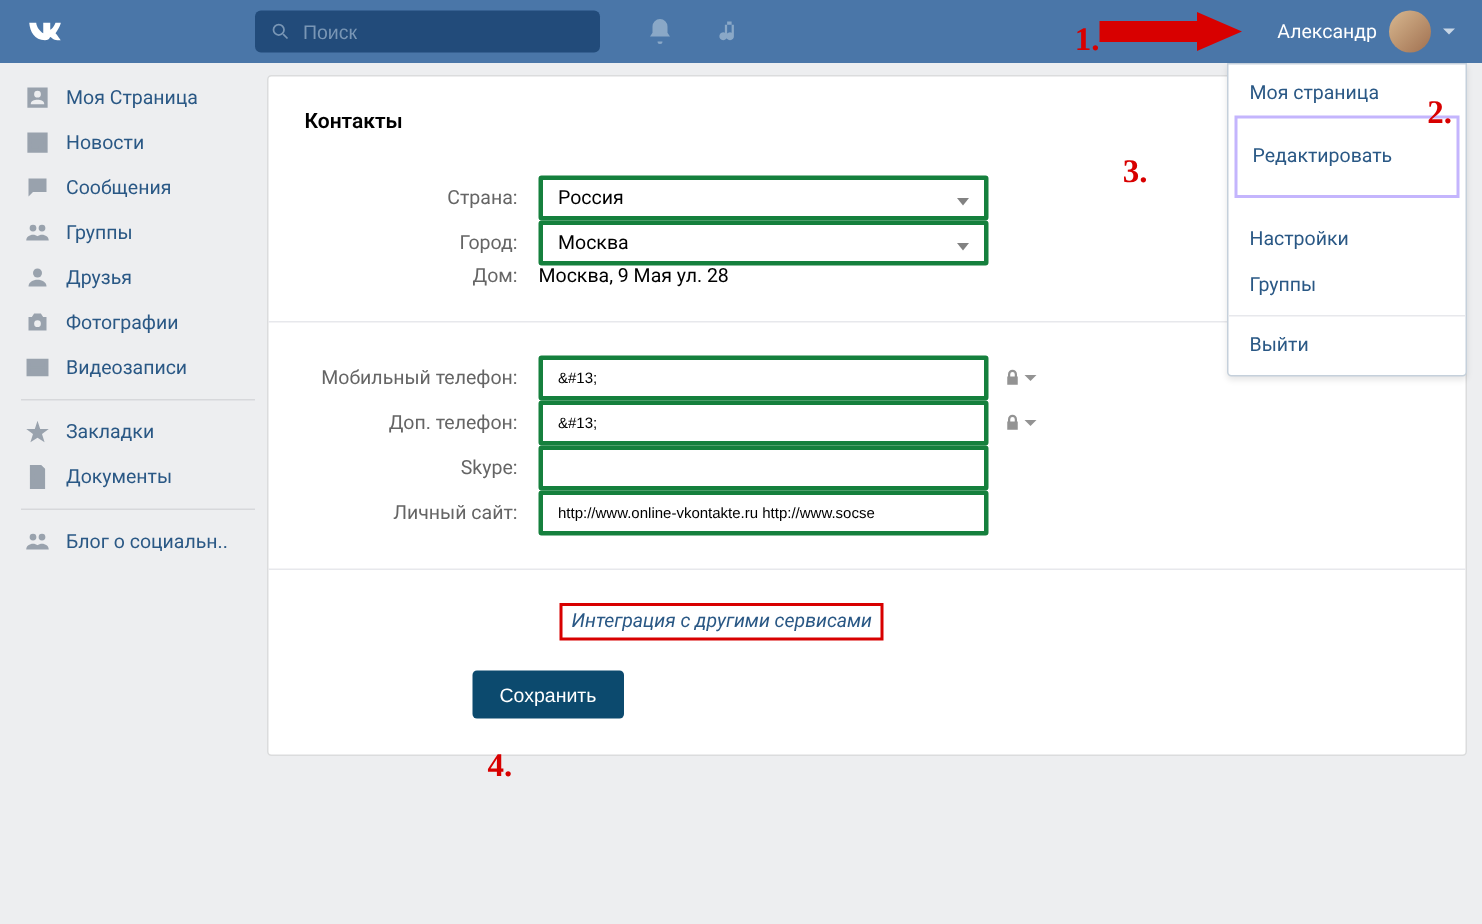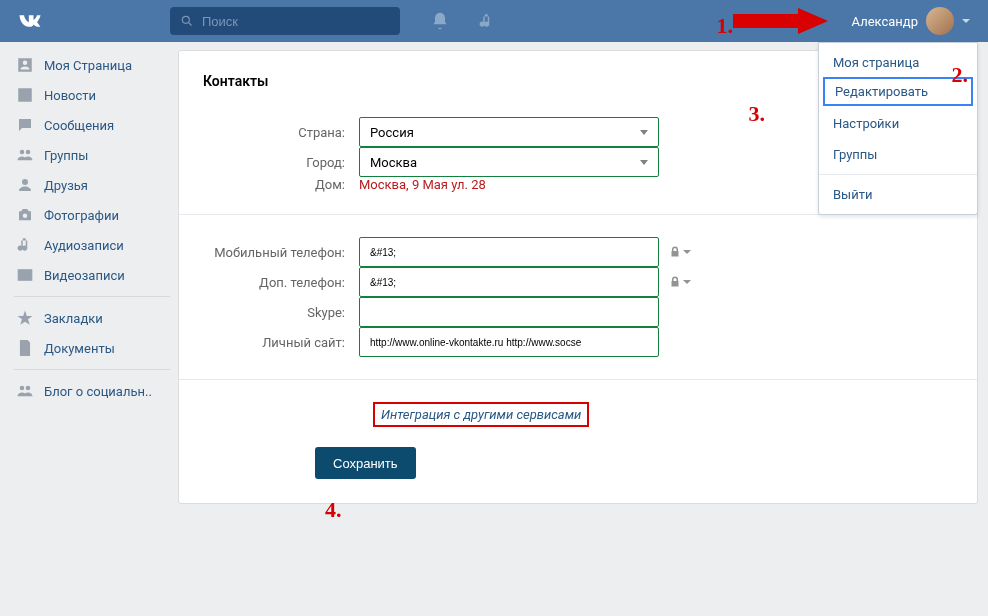--- a/index.html
+++ b/index.html
@@ -64,32 +64,32 @@
   .main { flex: 1; padding: 0 10px 0 8px; }
   .card {
     background: #fff; border: 1px solid #dbdcdd; border-radius: 3px;
     padding: 22px 24px 24px 24px;
   }
   .card h2 { font-size: 14px; font-weight: 600; color: #000; margin-bottom: 28px; }
   .row { display: flex; align-items: center; }
   .row-label { width: 156px; text-align: right; color: #656565; padding-right: 14px; font-size: 13px; }
   .row-val { flex: 1; display: flex; align-items: center; gap: 10px; }
   .sel, .inp {
-    width: 300px; height: 30px; border: 1px solid #15803d; border-radius: 2px;
+    width: 300px; height: 30px; border: 3px solid #15803d; border-radius: 2px;
     padding: 0 28px 0 10px; font-size: 13px; background: #fff; position: relative;
     display: flex; align-items: center; color: #000;
   }
   .sel { cursor: pointer; }
   .sel::after {
     content:''; position:absolute; right:10px; top:12px;
     width:0;height:0;border-left:4px solid transparent;border-right:4px solid transparent;
     border-top:5px solid #828282;
   }
   .inp input { border:none; outline:none; width:100%; font-size:10px; background:transparent; }
-  .linkv { color:#b91c1c; font-size:13px; }
+  .linkv { color:#000000; font-size:13px; }
   .lock { color:#939393; display:flex; align-items:center; gap:2px; }
   .lock .caretd { border-top-color:#939393; }
 
   .divider { height:1px; background:#e7e8ec; margin: 22px -24px 22px -24px; }
 
   .int-link { color:#2a5885; font-size:13px; }
   .int-box { border: 2px solid #d80000; padding: 3px 6px; display: inline-block; margin-left: 170px; font-style: italic; }
 
   .save-btn {
     display:inline-block; background:#0c4a6e; color:#fff; border:none;
@@ -107,21 +107,21 @@
   .tabs a.active { font-weight:600; color:#000; }
 
   
   .dropdown {
     position:absolute; right:10px; top:42px; width:160px;
     background:#fff; border:1px solid #c5d0db; border-radius:0 0 3px 3px;
     padding:4px 0; z-index:10; box-shadow:0 2px 4px rgba(0,0,0,0.1);
   }
   .dropdown a { display:block; padding:8px 14px; color:#2a5885; font-size:13px; cursor:pointer; }
   .ddsep { height:1px; background:#e7e8ec; margin:4px 0; }
-  .dd-hl { border:2px solid #3b82f6; margin:-1px 4px 2px 4px; padding:5px 10px !important; }
+  .dd-hl { border:2px solid #c4b5fd; margin:-1px 4px 12px 4px; padding:18px 10px !important; }
 
   
   .ann { position:absolute; font-family: "Times New Roman", serif; font-size:22px; font-weight:bold; color:#d80000; pointer-events:none; z-index:20; }
   .ann1 { top:13px; right:255px; }
   .arrow1 {
     position:absolute; top:8px; right:160px; width:95px; height:26px; z-index:20;
   }
   .arrow1 .shaft { position:absolute; left:0; top:6px; width:65px; height:14px; background:#d80000; }
   .arrow1 .head {
     position:absolute; right:0; top:0; width:0; height:0;
@@ -220,26 +220,20 @@
         </li>
       <li>
           <svg viewBox="0 0 24 24">
             <path fill="currentColor" d="M4 7h3l2-3h6l2 3h3v12H4z"></path>
             <circle fill="#edeef0" cx="12" cy="13" r="3"></circle>
           </svg>
           <span>Фотографии</span>
         </li>
       <li>
           <svg viewBox="0 0 24 24">
-            <path fill="currentColor" d="M9 3v12.5A3.5 3.5 0 1 1 7 13V6h8v9.5A3.5 3.5 0 1 1 13 13V3H9z"></path>
-          </svg>
-          <span>Аудиозаписи</span>
-        </li>
-      <li>
-          <svg viewBox="0 0 24 24">
             <path fill="currentColor" d="M3 5h18v14H3zM5 8v8M19 8v8M3 12h18" stroke="currentColor" stroke-width="1.5"></path>
           </svg>
           <span>Видеозаписи</span>
         </li>
       <div class="sep"></div>
       <li>
           <svg viewBox="0 0 24 24">
             <path fill="currentColor" d="M12 2l2.4 7.4H22l-6 4.4 2.3 7.2L12 17l-6.3 4 2.3-7.2-6-4.4h7.6z"></path>
           </svg>
           <span>Закладки</span>

